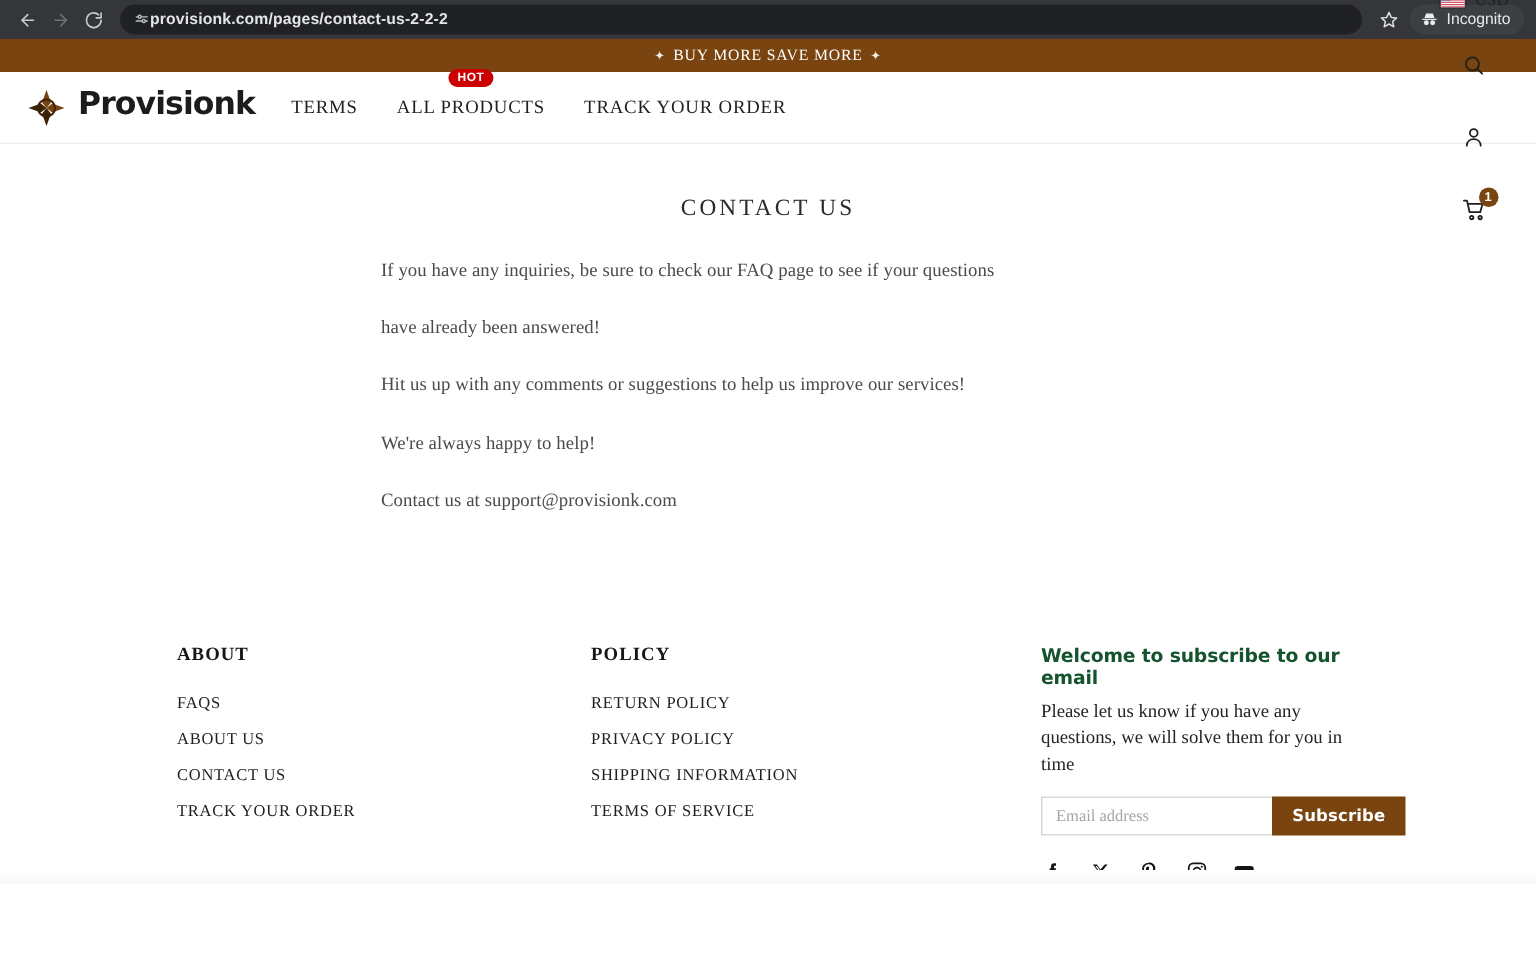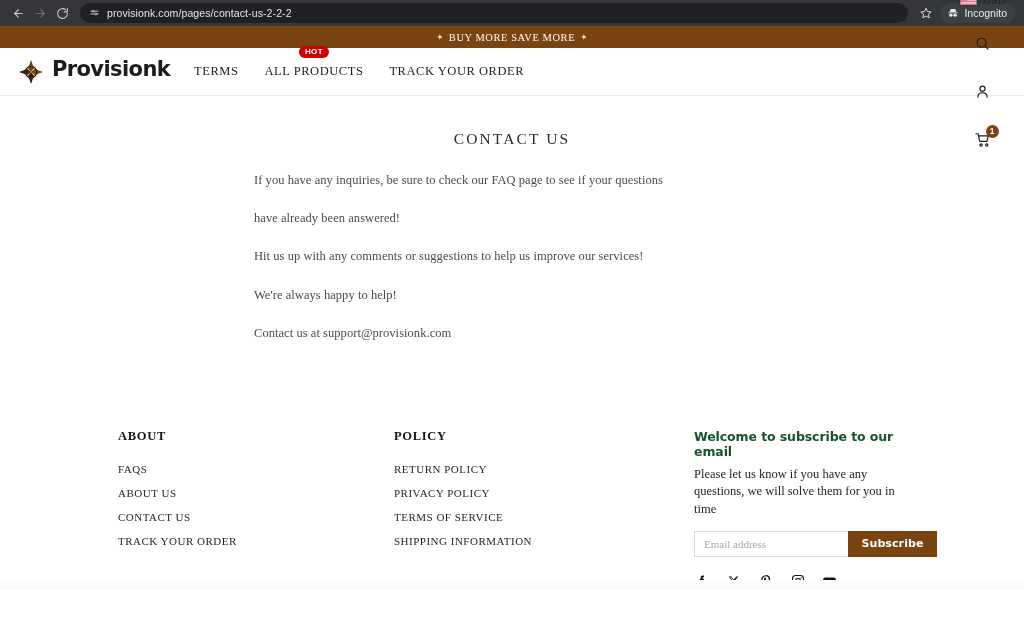--- a/index.html
+++ b/index.html
@@ -36,22 +36,22 @@
   .omnibox {
     flex: 1;
     height: 20px;
     background: #202124;
     border-radius: 10px;
     display: flex;
     align-items: center;
     padding: 0 9px;
     margin-left: 6px;
     margin-right: 6px;
-    gap: 7px;
     min-width: 0;
+    font-weight: bold;
   }
   .omnibox-icon { flex: none; display: flex; align-items: center; color: #bdc1c6; }
   .omnibox-url {
     color: #e3e5e8;
     font-size: 10.5px;
     letter-spacing: .1px;
     white-space: nowrap;
     overflow: hidden;
     text-overflow: ellipsis;
   }
@@ -428,22 +428,22 @@
       <a class="flink">FAQS</a>
       <a class="flink">ABOUT US</a>
       <a class="flink">CONTACT US</a>
       <a class="flink">TRACK YOUR ORDER</a>
     </div>
 
     <div class="fcol-policy">
       <div class="fcol-title">POLICY</div>
       <a class="flink">RETURN POLICY</a>
       <a class="flink">PRIVACY POLICY</a>
+      <a class="flink">SHIPPING INFORMATION</a>
       <a class="flink">TERMS OF SERVICE</a>
-      <a class="flink">SHIPPING INFORMATION</a>
     </div>
 
     <div class="fcol-news">
       <div class="news-title">Welcome to subscribe to our email</div>
       <div class="news-desc">Please let us know if you have any questions, we will solve them for you in time</div>
 
       <div class="subscribe-row">
         <input class="email-input" type="text" placeholder="Email address" style="">
         <button class="subscribe-btn">Subscribe</button>
       </div>

